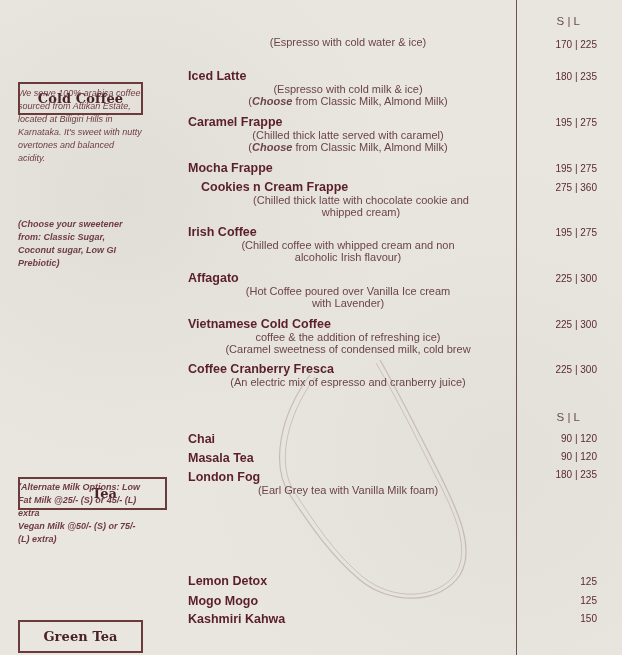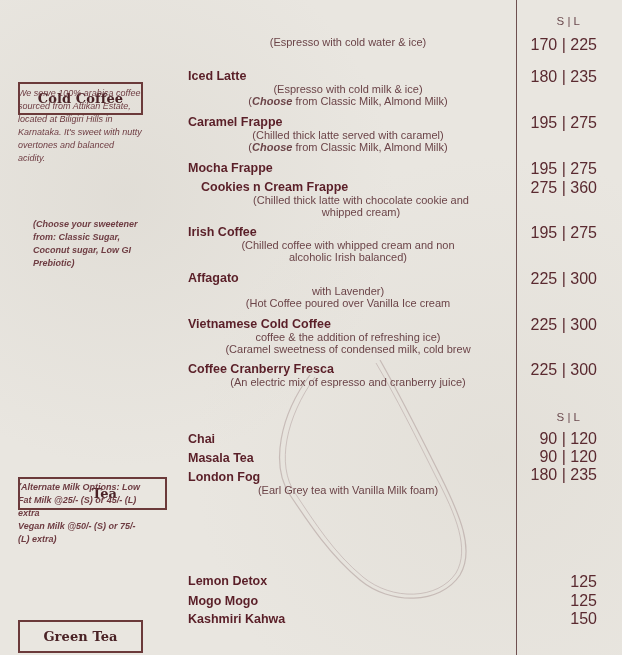--- a/index.html
+++ b/index.html
@@ -68,21 +68,21 @@
       font-size: 11px;
       line-height: 11.5px;
       color: #6b4448;
       white-space: nowrap;
       text-align: center;
     }
     .item-desc em { font-style: italic; font-weight: bold; }
     .price {
       position: absolute;
       right: 25px;
-      font-size: 16px;
+      font-size: 10px;
       line-height: 15px;
       color: #5a2a30;
       text-align: right;
       white-space: nowrap;
       font-weight: 500;
     }
     .size-header {
       position: absolute;
       right: 42px;
       font-size: 11.5px;
@@ -102,21 +102,21 @@
 <div class="vline"></div>
 
 <svg class="decor" width="220" height="260" viewBox="0 0 220 260">
   <path d="M40 20 C 10 60, 0 110, 20 140 C 40 170, 60 200, 90 225 C 120 250, 170 250, 190 220 C 205 195, 190 160, 170 120 C 150 80, 130 40, 110 5" fill="none" stroke="#b9a9a6" stroke-width="1.2" opacity="0.7"></path>
   <path d="M45 22 C 16 62, 6 110, 25 138 C 45 168, 64 198, 93 222 C 122 246, 168 245, 186 218 C 200 194, 186 160, 166 122 C 146 82, 126 42, 106 8" fill="none" stroke="#b9a9a6" stroke-width="1" opacity="0.6"></path>
 </svg>
 
 <div class="section-box" style="top:38px;">Cold Coffee</div>
 
 <div class="note" style="top:87px; width:125px;">We serve 100% arabica coffee sourced from Attikan Estate, located at Biligiri Hills in Karnataka. It's sweet with nutty overtones and balanced acidity.</div>
-<div class="note bold" style="top:218px; width:125px;margin-left:15px;">(Choose your sweetener from: Classic Sugar, Coconut sugar, Low GI Prebiotic)</div>
+<div class="note bold" style="top:218px; width:125px;">(Choose your sweetener from: Classic Sugar, Coconut sugar, Low GI Prebiotic)</div>
 
 <div class="size-header" style="top:15px;">S | L</div>
 
 <div class="items" style="top:37px;">
   <div class="item-desc">(Espresso with cold water &amp; ice)</div>
 </div>
 <div class="price" style="top:37px;">170 | 225</div>
 
 <div class="items" style="top:69px;">
   <div class="item-name">Iced Latte</div>
@@ -140,28 +140,28 @@
 <div class="items" style="top:180px;margin-left:13px;">
   <div class="item-name">Cookies n Cream Frappe</div>
   <div class="item-desc">(Chilled thick latte with chocolate cookie and</div>
   <div class="item-desc indent">whipped cream)</div>
 </div>
 <div class="price" style="top:180px;">275 | 360</div>
 
 <div class="items" style="top:225px;">
   <div class="item-name">Irish Coffee</div>
   <div class="item-desc">(Chilled coffee with whipped cream and non</div>
-  <div class="item-desc indent">alcoholic Irish balanced)</div>
+  <div class="item-desc indent">alcoholic Irish flavour)</div>
 </div>
 <div class="price" style="top:225px;">195 | 275</div>
 
 <div class="items" style="top:271px;">
   <div class="item-name">Affagato</div>
+  <div class="item-desc">(Hot Coffee poured over Vanilla Ice cream</div>
   <div class="item-desc indent">with Lavender)</div>
-  <div class="item-desc">(Hot Coffee poured over Vanilla Ice cream</div>
 </div>
 <div class="price" style="top:271px;">225 | 300</div>
 
 <div class="items" style="top:317px;">
   <div class="item-name">Vietnamese Cold Coffee</div>
   <div class="item-desc indent">coffee &amp; the addition of refreshing ice)</div>
   <div class="item-desc">(Caramel sweetness of condensed milk, cold brew</div>
 </div>
 <div class="price" style="top:317px;">225 | 300</div>
 

